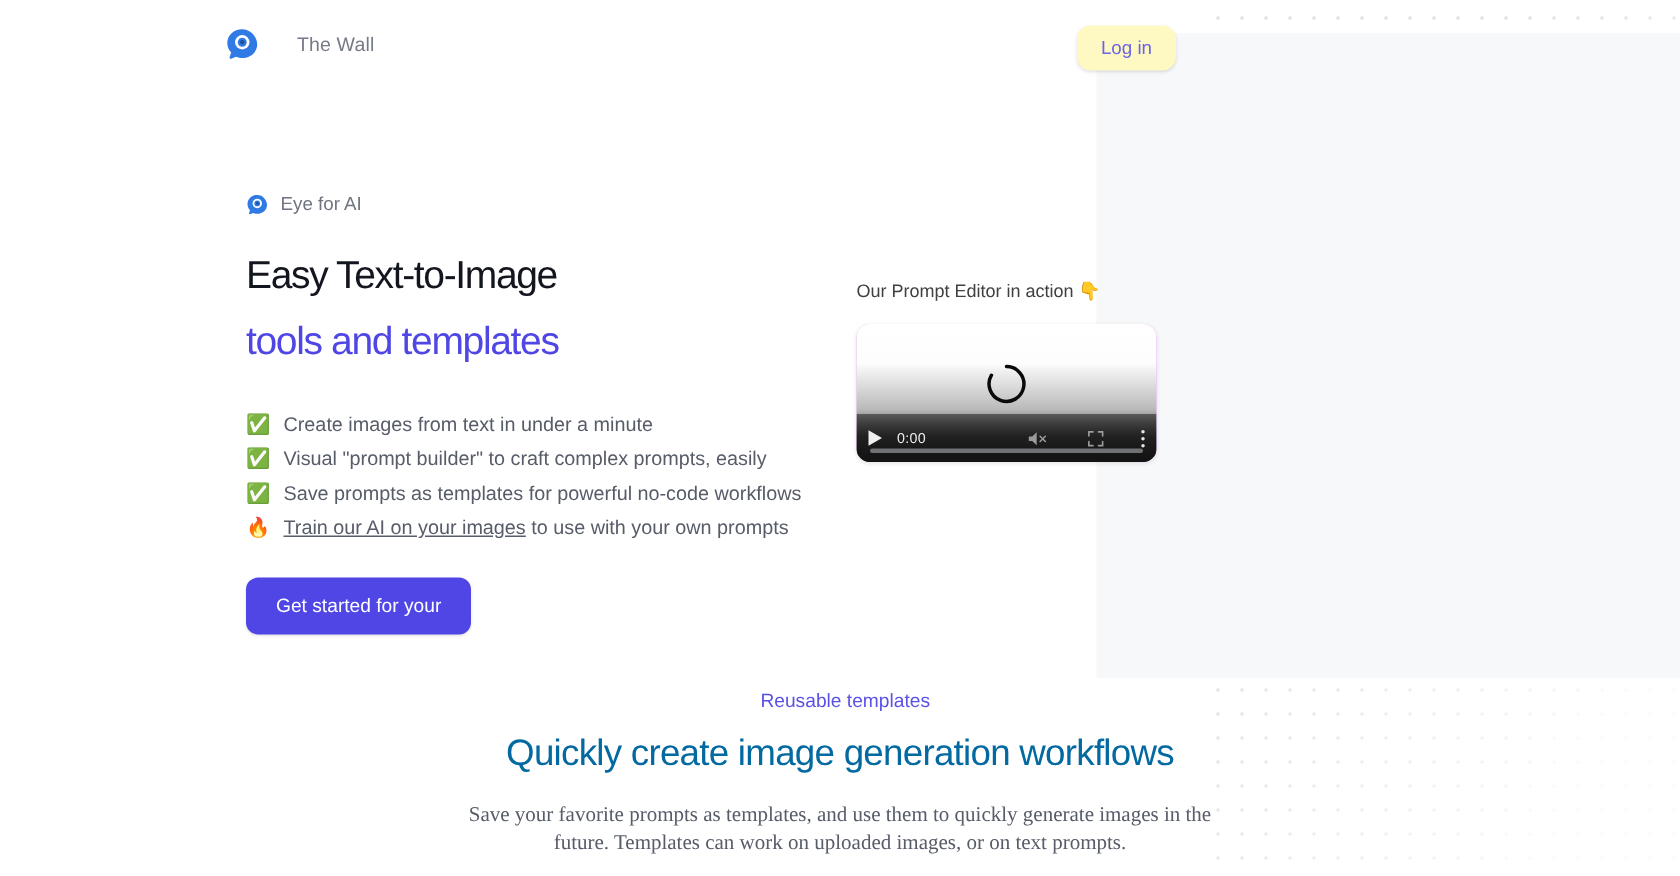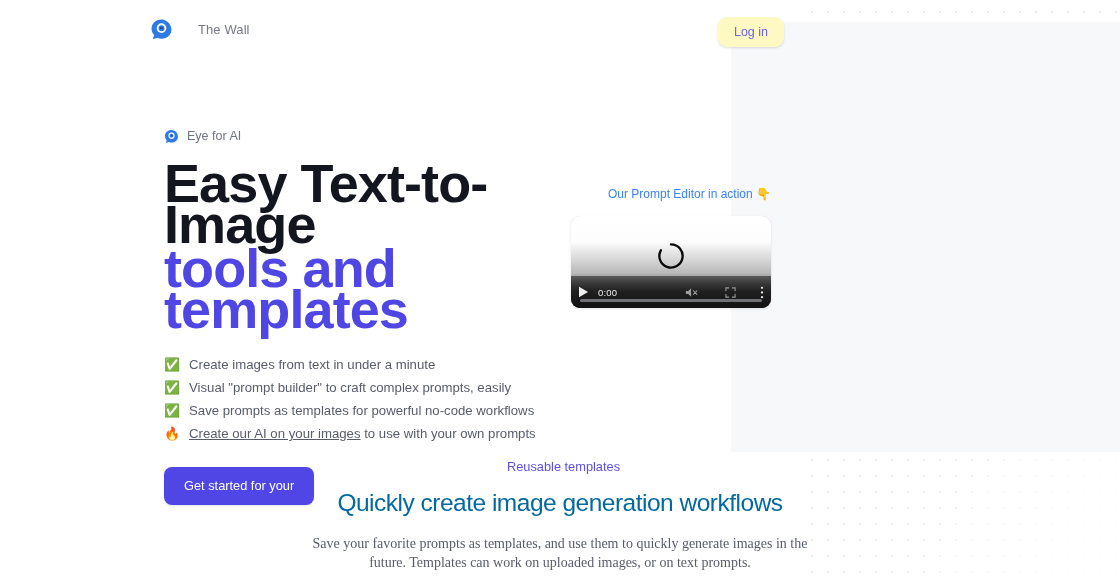--- a/index.html
+++ b/index.html
@@ -128,23 +128,23 @@
 
   .eyebrow-icon { width: 15px; height: 15px; display: block; }
 
   .eyebrow-text {
     font-size: 12.5px;
     color: #6f7480;
     line-height: 16px;
   }
 
   .hero-title {
-    font-size: 54px;
+    font-size: 26px;
     line-height: 41px;
-    font-weight: 700;
+    font-weight: 400;
     letter-spacing: -0.9px;
     color: #14161f;
   }
 
   .hero-title .accent {
     color: #5046e4;
     display: block;
     margin-top: 3px;
   }
 
@@ -194,22 +194,22 @@
   .hero-media {
     position: absolute;
     left: 571px;
     top: 186px;
     width: 200px;
     z-index: 22;
   }
 
   .media-caption {
     font-size: 12px;
-    color: #3b82f6;
-    text-align: right;
+    color: #404040;
+    text-align: left;
     margin-bottom: 14px;
     line-height: 16px;
   }
 
   .video-shell {
     position: relative;
     width: 200px;
     height: 92px;
     border-radius: 9px;
     overflow: hidden;
@@ -369,21 +369,21 @@
         <span>Visual "prompt builder" to craft complex prompts, easily</span>
       </li>
 
       <li class="feature-item">
         <span class="feature-emoji">✅</span>
         <span>Save prompts as templates for powerful no-code workflows</span>
       </li>
 
       <li class="feature-item">
         <span class="feature-emoji">🔥</span>
-        <span><a class="feature-link" href="#">Create our AI on your images</a><span> to use with your own prompts</span></span>
+        <span><a class="feature-link" href="#">Train our AI on your images</a><span> to use with your own prompts</span></span>
       </li>
 
     </ul>
 
     <button class="cta-btn">Get started for your</button>
   </div>
 
   <div class="hero-media">
     <div class="media-caption">Our Prompt Editor in action 👇</div>
 

